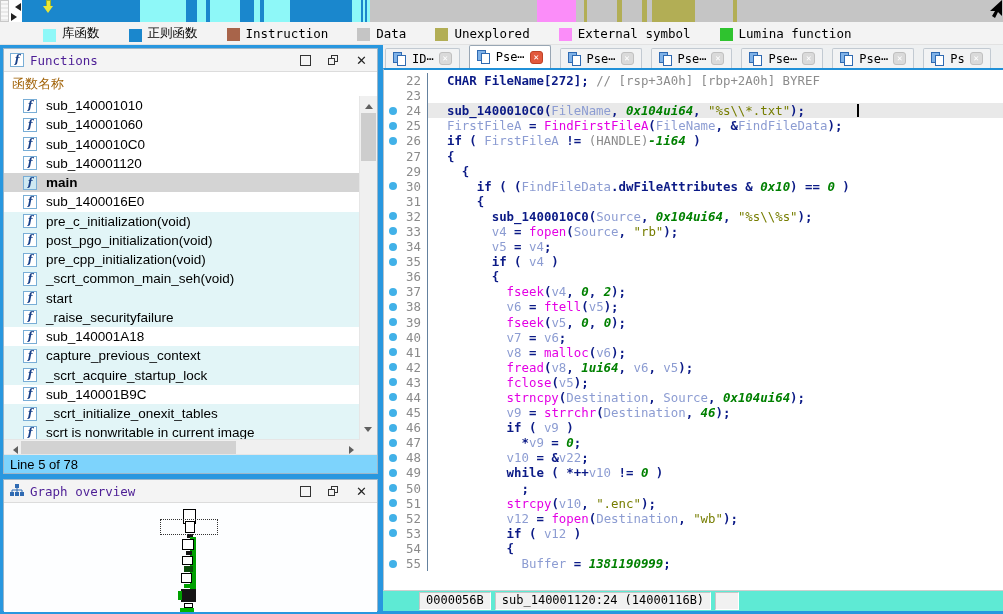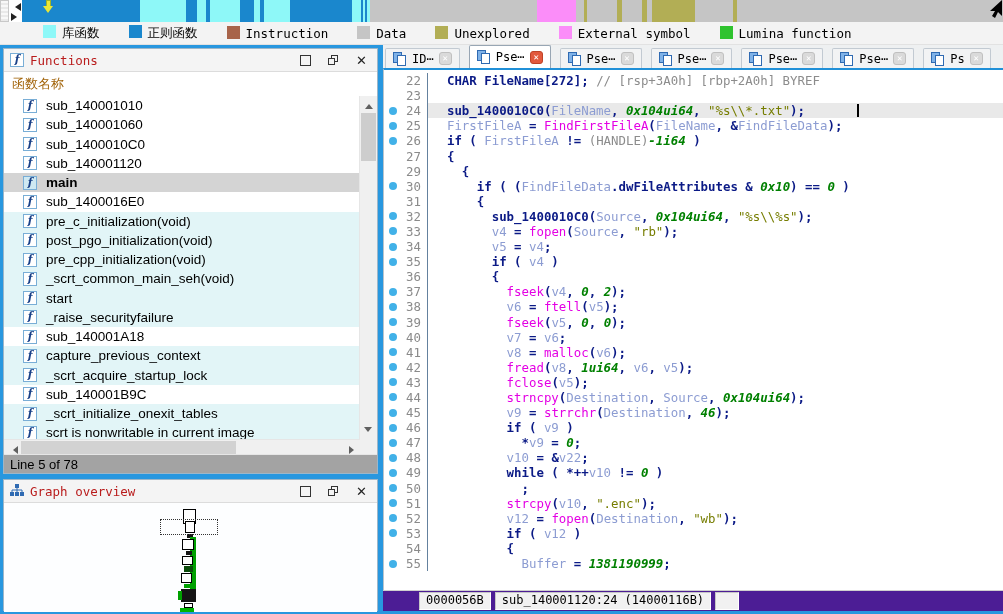--- a/index.html
+++ b/index.html
@@ -16,28 +16,28 @@
   #band{position:absolute;left:22px;top:0;height:22px;display:flex;}
   .seg{height:22px;flex:0 0 auto;}
   #band-marker{position:absolute;left:43px;top:0;}
   #band-marker .stem{width:3px;height:5px;background:#e9e737;margin:0 auto;border:1px solid #9db32a;border-bottom:none;}
   #band-marker .head{width:0;height:0;border:5px solid transparent;border-top:7px solid #e9e737;}
   #mouse-cursor{position:absolute;right:0;top:0;}
 
   
   #legend-row{position:absolute;left:0;top:22px;width:1003px;height:23px;background:#f3f3f3;
     display:flex;align-items:center;padding-left:31px;box-sizing:border-box;border-bottom:1px solid #e2e2e2;}
-  .leg-item{display:flex;align-items:flex-start;margin-right:17px;padding-left:12px;}
+  .leg-item{display:flex;align-items:flex-end;margin-right:17px;padding-left:12px;}
   .leg-sq{width:13px;height:13px;margin-right:6px;}
   .leg-label{font-family:"DejaVu Sans Mono",monospace;font-size:12.5px;color:#000;white-space:nowrap;}
 
   
   .panel{position:absolute;background:#fff;border:1px solid #9db6c8;box-sizing:border-box;}
   .ptitle{height:22px;background:#f4f4f4;border-bottom:1px solid #dcdcdc;display:flex;align-items:center;padding:0 6px;}
-  .ptitle .ttext{font-family:"DejaVu Sans Mono",monospace;font-size:12.5px;color:#b91c1c;margin-left:6px;flex:1;}
+  .ptitle .ttext{font-family:"DejaVu Sans Mono",monospace;font-size:12.5px;color:#4c1d95;margin-left:6px;flex:1;}
   .wbtns{display:flex;align-items:center;gap:17px;margin-right:4px;}
   .wbtn{width:11px;height:11px;position:relative;cursor:default;}
   .wbtn.max{border:1.5px solid #333;box-sizing:border-box;}
   .wbtn.float::before{content:"";position:absolute;left:3px;top:0;width:7px;height:7px;border:1.2px solid #333;box-sizing:border-box;}
   .wbtn.float::after{content:"";position:absolute;left:0;top:3px;width:7px;height:7px;border:1.2px solid #333;background:#f4f4f4;box-sizing:border-box;}
   .wbtn.close{font:13px "Liberation Sans",sans-serif;color:#222;line-height:11px;text-align:center;}
   .fico{width:14px;height:14px;background:#fff;border:1px solid #79aed6;box-sizing:border-box;
         font-family:"DejaVu Serif",serif;font-style:italic;font-weight:bold;font-size:11px;color:#1a4188;
         text-align:center;line-height:12px;flex:0 0 auto;}
 
@@ -55,21 +55,21 @@
   .tri{width:0;height:0;border:4px solid transparent;margin:auto;}
   .tri.up{border-bottom:5px solid #606060;margin-top:4px;}
   .tri.down{border-top:5px solid #606060;margin-top:6px;}
   .tri.left{border-right:5px solid #606060;margin-left:3px;margin-top:3px;}
   .tri.right{border-left:5px solid #606060;margin-left:6px;margin-top:3px;}
   #fn-vscroll{right:0;top:47px;width:17px;bottom:33px;border-left:1px solid #e6e6e6;}
   #fn-vthumb{position:absolute;left:1px;right:1px;top:17px;height:48px;background:#cdcdcd;}
   #fn-hscroll{left:0;right:17px;bottom:18px;height:15px;border-top:1px solid #e6e6e6;}
   #fn-hthumb{position:absolute;left:17px;top:1px;bottom:1px;width:215px;background:#d2d2d2;}
   #fn-corner{right:0;bottom:18px;width:17px;height:15px;}
-  #fn-status{position:absolute;left:0;bottom:0;right:0;height:18px;background:#a3a3a3;border-top:1px solid #e6e6e6;
+  #fn-status{position:absolute;left:0;bottom:0;right:0;height:18px;background:#7dd3fc;border-top:1px solid #e6e6e6;
              display:flex;align-items:center;padding-left:6px;font-size:13px;color:#000;}
 
   
   #graph-panel{left:3px;top:479px;width:375px;height:132px;}
   #graph-canvas{position:relative;height:109px;background:#fdfeff;overflow:hidden;}
   .gnode{position:absolute;box-sizing:border-box;}
   #graph-viewport{position:absolute;border:1px dotted #333;background:transparent;}
 
   
   #right-panel{position:absolute;left:383px;top:45px;width:620px;height:566px;}
@@ -98,21 +98,21 @@
           display:flex;align-items:center;}
   .cl.hl .clcode{background:#e9e9e9;}
   .caret{display:inline-block;width:2px;height:13px;background:#000;margin-left:52px;}
   .tk-d{color:var(--token-default,#0b1a86);font-weight:600;}
   .tk-v{color:var(--token-lvar,#8c9cd2);}
   .tk-i{color:var(--token-import,#e400e4);}
   .tk-n{color:var(--token-number,#008000);font-weight:600;font-style:italic;}
   .tk-s{color:var(--token-string,#767d00);}
   .tk-c{color:var(--token-comment,#8c8c8c);}
 
-  #code-status{position:absolute;left:0;bottom:0;right:0;height:21px;background:#4c1d95;border-top:1px solid #cfcfcf;
+  #code-status{position:absolute;left:0;bottom:0;right:0;height:21px;background:#5eead4;border-top:1px solid #cfcfcf;
                box-sizing:border-box;display:flex;align-items:center;padding-left:36px;gap:4px;
                font-family:"DejaVu Sans Mono",monospace;font-size:12px;color:#000;}
   .scell{height:16px;line-height:15px;padding:0 6px;border:1px solid #c6c6c6;border-bottom-color:#fff;border-right-color:#fff;background:#f1f1f1;}
   .scell.small{width:10px;}
 </style>
 </head>
 <body>
 
 <div id="root" style="--accent: #2897df; --band-blue: #1a87cd; --band-cyan: #8ef8f8; --band-gray: #c5c5c5; --band-pink: #fb8df9; --band-olive: #b2ae55; --instruction-brown: #a8644a; --lumina-green: #2fc32f; --token-default: #0b1a86; --token-lvar: #8c9cd2; --token-import: #e400e4; --token-number: #008000; --token-string: #767d00; --token-comment: #8c8c8c; --dot-cyan: #41b1e8; --selection-gray: #d4d4d4; --lib-row-bg: #e2f5f7;">
 

